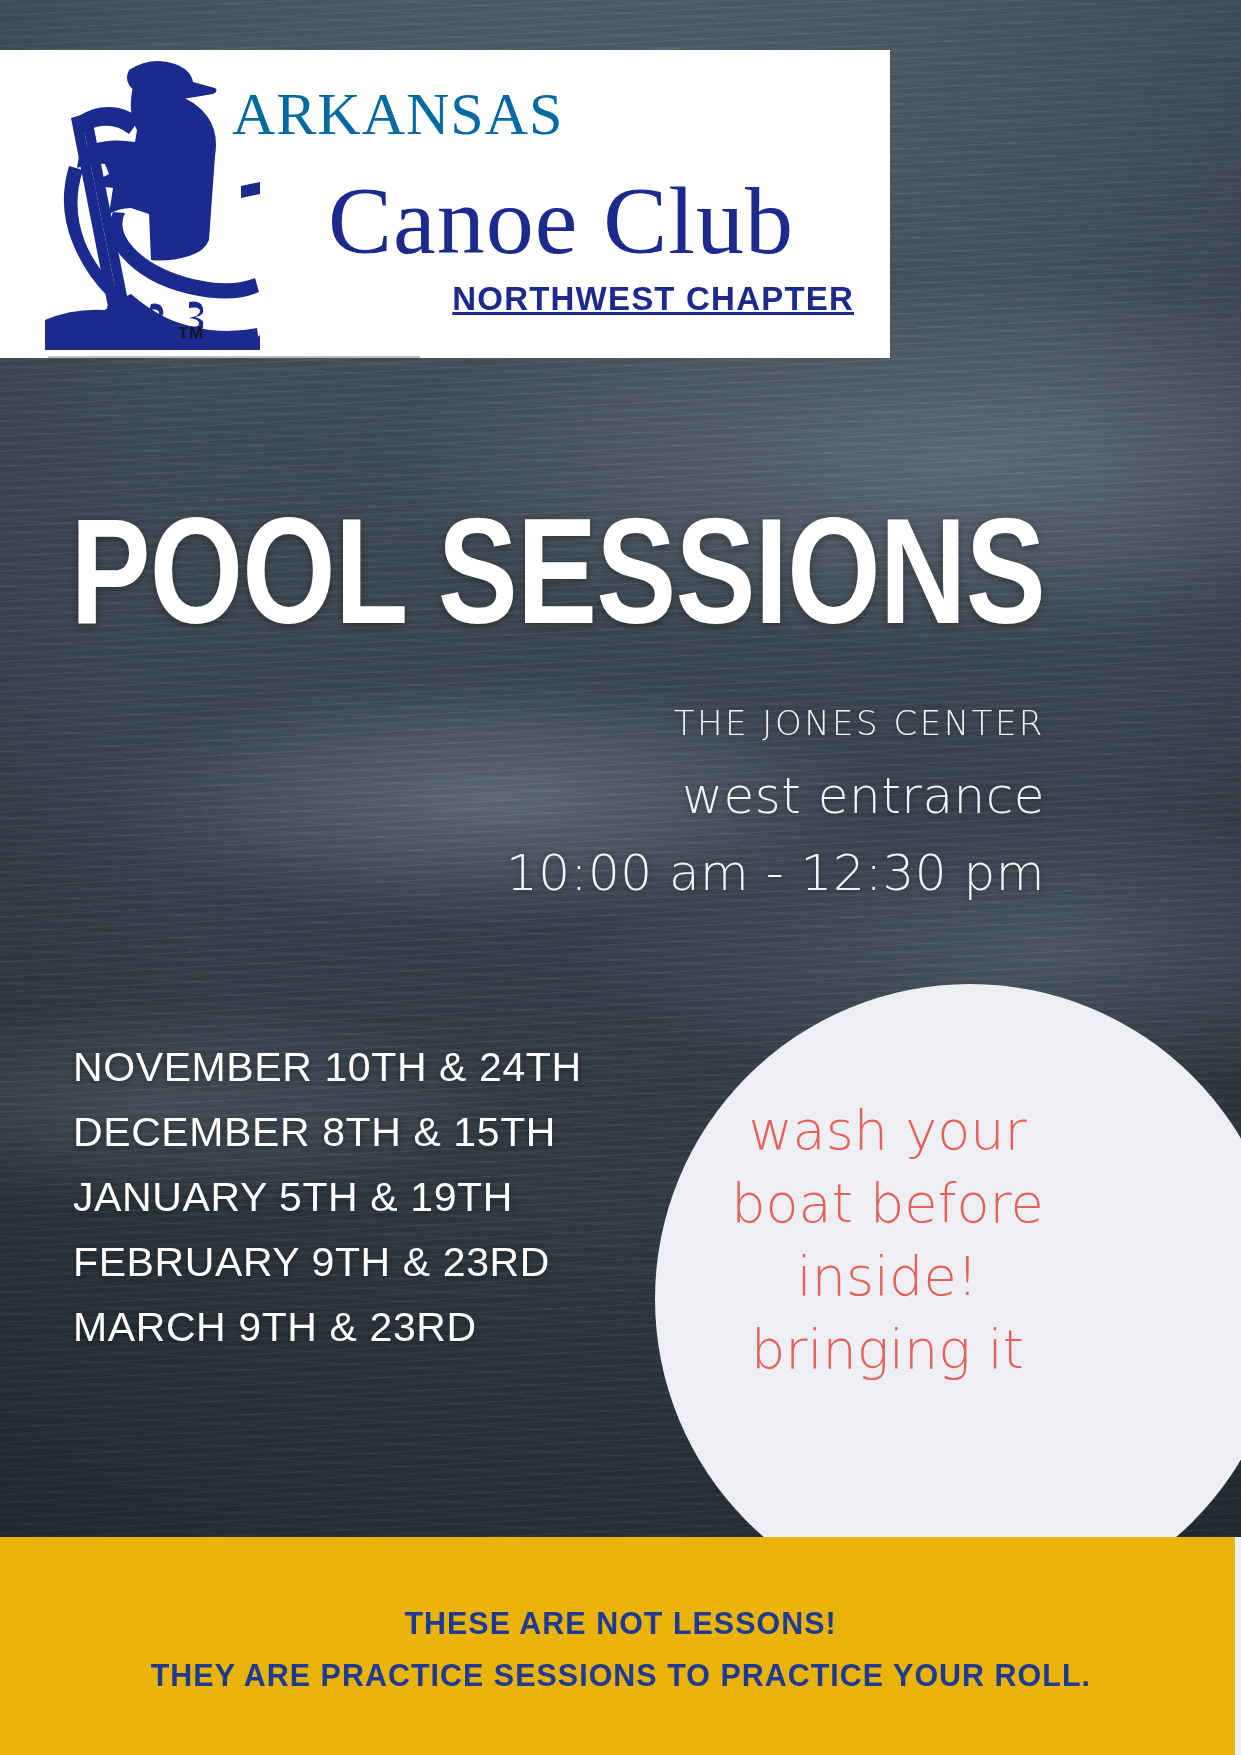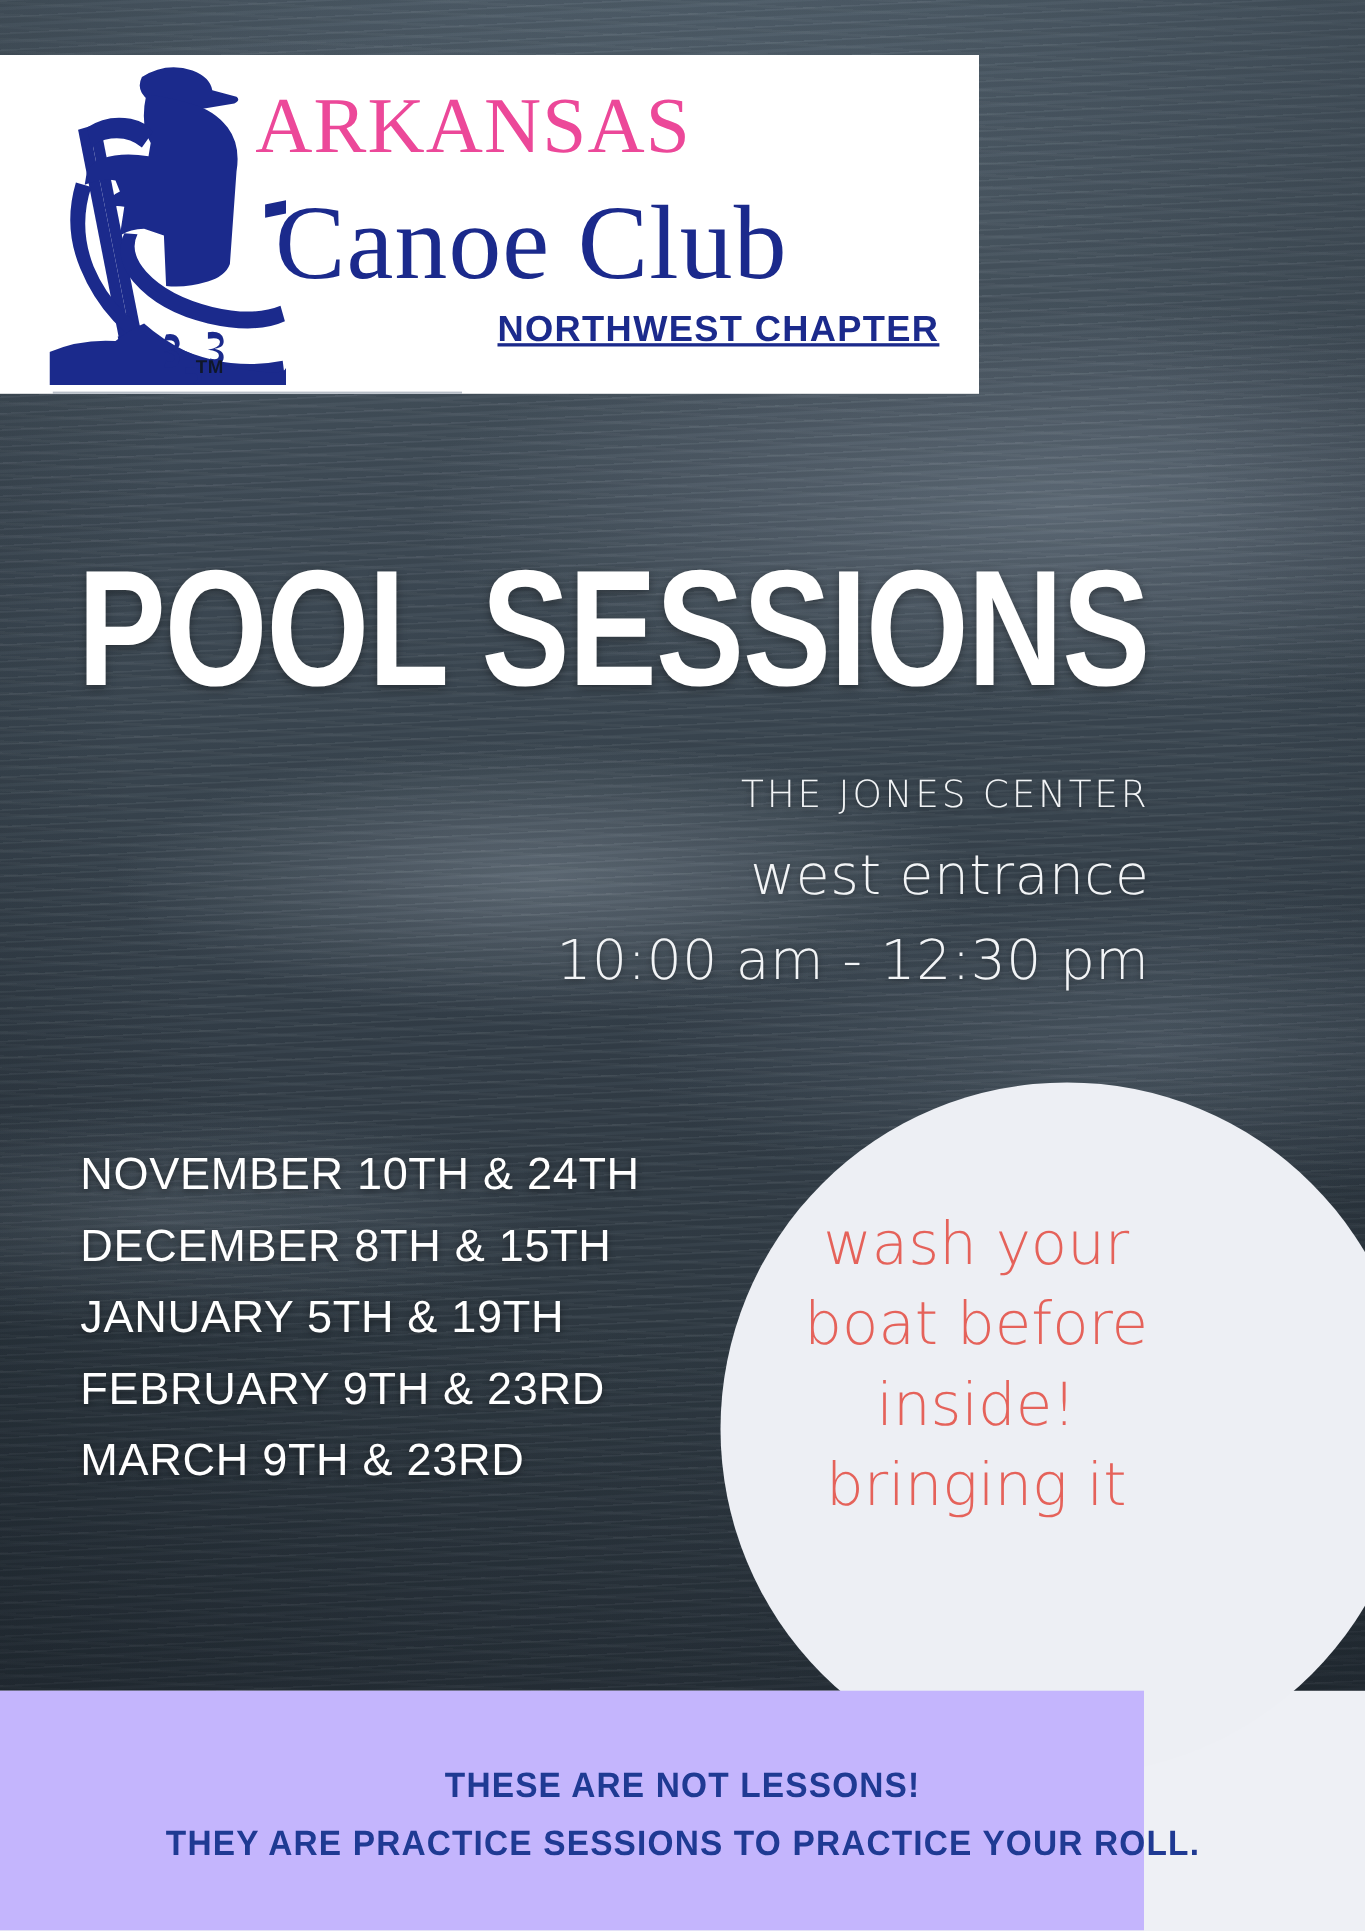--- a/index.html
+++ b/index.html
@@ -62,27 +62,27 @@
   .logo-tm{
     position:absolute;left:178px;top:274px;
     font-family:"Liberation Sans",sans-serif;
     font-size:17px;font-weight:bold;color:#0f172a;letter-spacing:.5px;
   }
   .logo-words{
     position:absolute;left:232px;top:10px;width:640px;
   }
   .logo-line1{
     font-family:"Liberation Serif","DejaVu Serif",serif;
-    font-size:72px;line-height:108px;color:#ec4899;
+    font-size:60px;line-height:108px;color:#0369a1;
     letter-spacing:1px;white-space:nowrap;
   }
   .logo-line2{
     font-family:"Liberation Serif","DejaVu Serif",serif;
     font-size:96px;line-height:106px;color:#1b2a8c;
-    letter-spacing:1px;white-space:nowrap;margin-left:18px;
+    letter-spacing:1px;white-space:nowrap;margin-left:18px;text-align:center;
   }
   .logo-line3{
     font-family:"Liberation Sans",sans-serif;
     font-size:33px;font-weight:bold;color:#1b2a8c;
     letter-spacing:1.2px;text-align:right;
     margin-top:6px;padding-right:18px;text-decoration:underline;
   }
   .logo-underline{
     position:absolute;left:48px;top:356px;width:372px;height:2px;
     background:#b8bfc8;
@@ -137,22 +137,22 @@
     font-weight:normal;
     font-size:41px;
     line-height:65px;
     letter-spacing:.6px;
     text-shadow:0 2px 7px rgba(0,0,0,.4);
   }
   .dates div{white-space:nowrap;}
 
   
   .footer{
-    position:absolute;left:0;top:1537px;width:1040px;height:218px;
-    background:#c4b5fd;
+    position:absolute;left:0;top:1537px;width:1235px;height:218px;
+    background:#eab308;
   }
   .footer-text{
     position:absolute;left:0;top:60px;width:1241px;
     text-align:center;color:#1f3a93;
     font-family:"Liberation Sans Narrow","Liberation Sans",sans-serif;
     font-weight:bold;
     font-size:32px;
     line-height:52px;
     letter-spacing:1.1px;
   }

